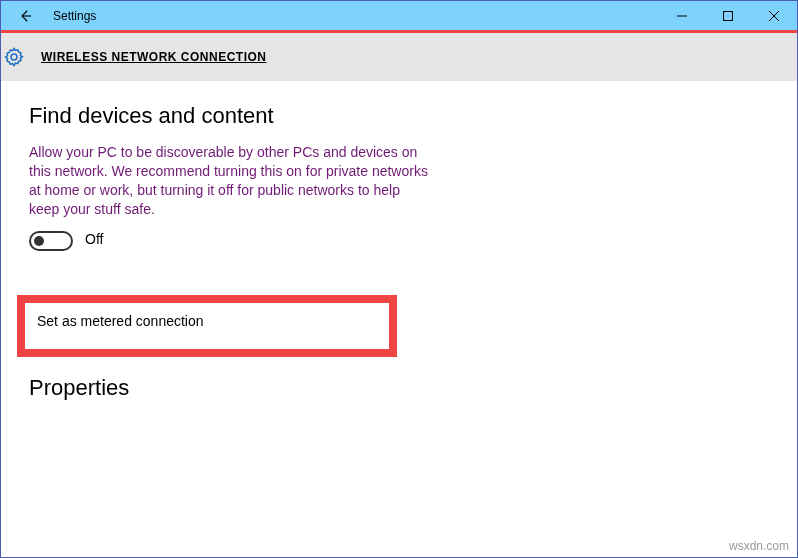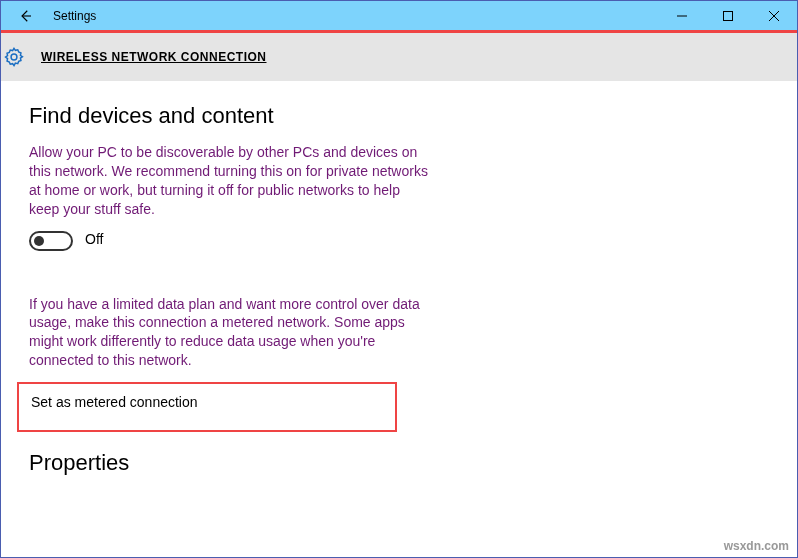--- a/index.html
+++ b/index.html
@@ -125,38 +125,37 @@
       right: 3px;
     }
     .toggle-label {
       font-size: 14px;
       color: #000;
     }
     .section-gap {
       height: 36px;
     }
     .highlight-box {
-      border: 2px solid #ef4444;
+      border: 8px solid #ef4444;
       padding: 10px 10px 12px 0;
       margin-left: -12px;
       padding-left: 12px;
       width: 380px;
     }
     .sub-label {
       font-size: 14px;
       color: #000;
       margin-bottom: 8px;
     }
     .watermark {
       position: absolute;
       bottom: 4px;
       right: 8px;
       font-size: 12px;
       color: #999;
-      font-weight: bold;
     }
   </style>
 </head>
 <body>
 
 <div class="titlebar">
   <div class="back-btn">
     <svg viewBox="0 0 24 24" width="18" height="18" fill="none" stroke="#000" stroke-width="1.5">
       <path d="M15 5 L8 12 L15 19"></path>
       <line x1="8" y1="12" x2="20" y2="12"></line>
@@ -199,21 +198,20 @@
   <div class="section-desc">Allow your PC to be discoverable by other PCs and devices on this network. We recommend turning this on for private networks at home or work, but turning it off for public networks to help keep your stuff safe.</div>
   <div class="toggle-row">
     <div class="toggle">
       <div class="toggle-knob"></div>
     </div>
     <div class="toggle-label">Off</div>
   </div>
 
   <div class="section-gap"></div>
 
-  <div class="section-desc">If you have a limited data plan and want more control over data usage, make this connection a metered network. Some apps might work differently to reduce data usage when you're connected to this network.</div>
 
   <div class="highlight-box">
     <div class="sub-label">Set as metered connection</div>
   </div>
 
   <div style="height:18px"></div>
   <div class="section-title" style="margin-bottom:16px">Properties</div>
 
 </div>
 

